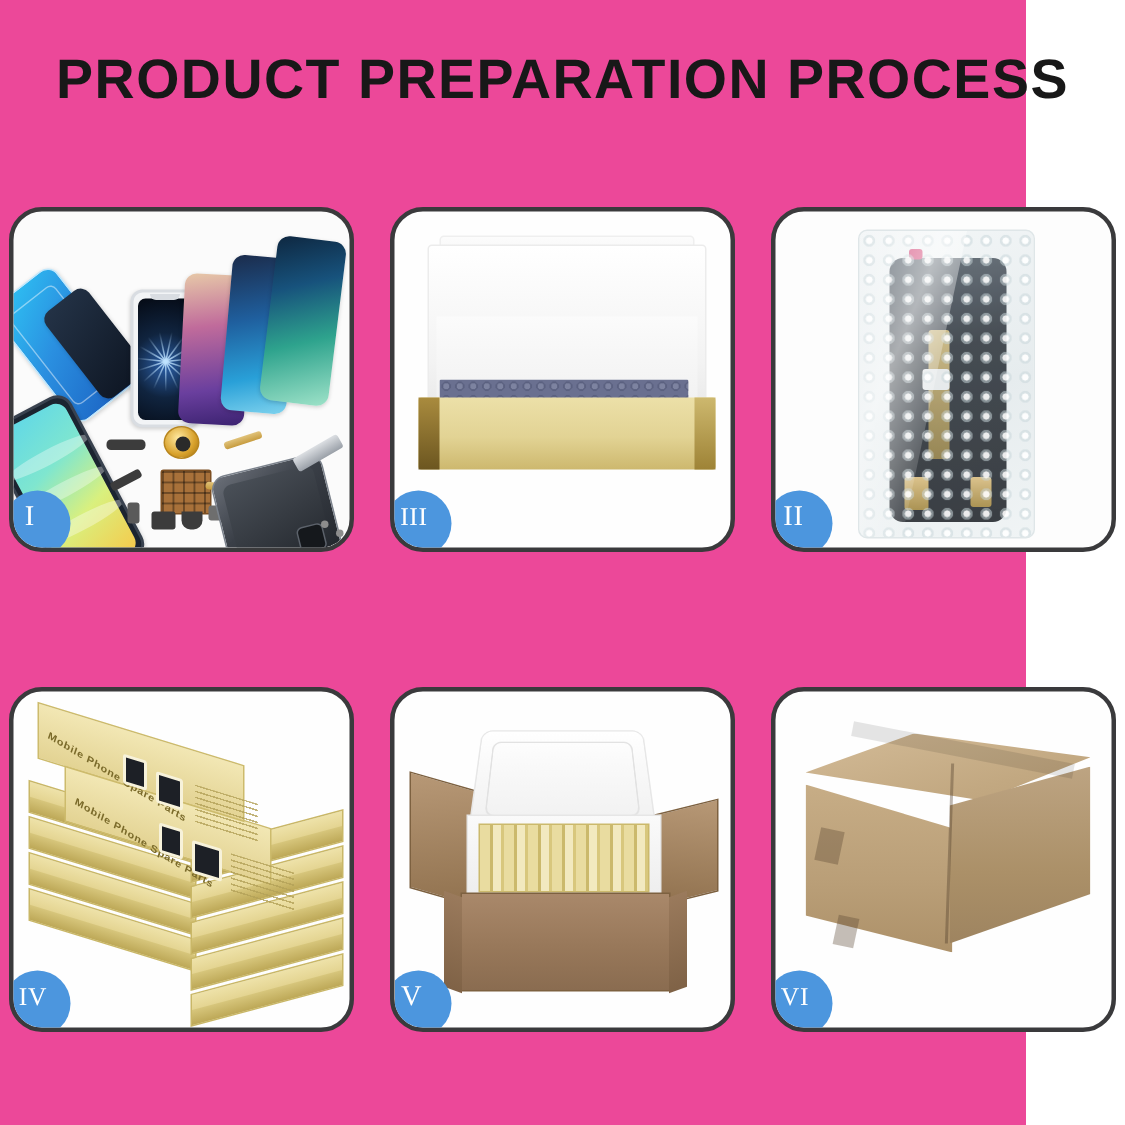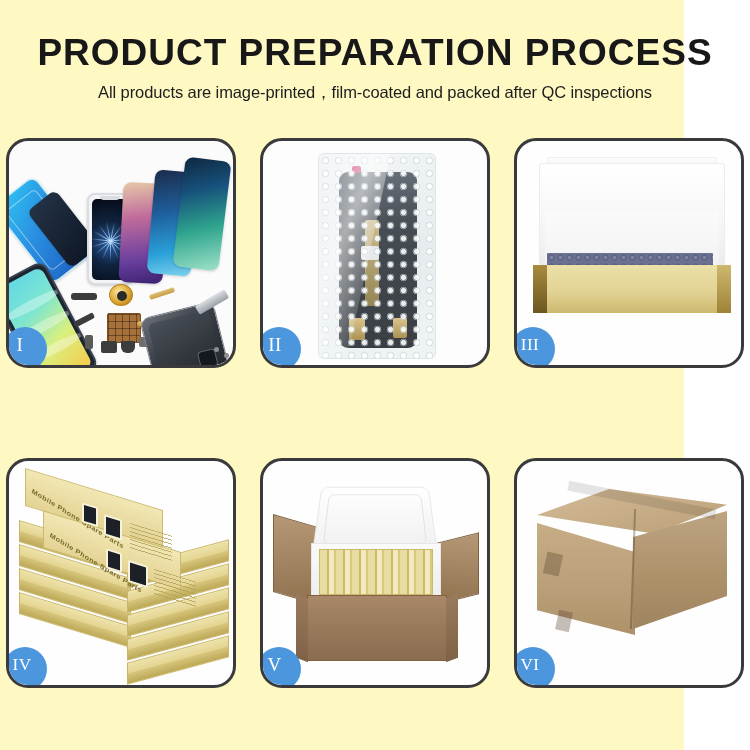--- a/index.html
+++ b/index.html
@@ -2,21 +2,21 @@
 <html><head>
 <meta charset="utf-8">
 <style>
   * { box-sizing: border-box; margin: 0; padding: 0; }
   html, body {
     width: 750px; height: 750px;
     background: #ffffff;
     font-family: "Liberation Sans", sans-serif;
     overflow: hidden;
   }
-  .page { position: relative; width: 684px; height: 750px; background:#fef9c3; }
+  .page { position: relative; width: 684px; height: 750px; background:#ec4899; }
 
   
   .header { width: 750px; padding-top: 34px; text-align: center; }
   .title {
     font-family: "Liberation Sans", sans-serif;
     font-size: 37px;
     font-weight: 700;
     letter-spacing: 1.0px;
     color: #181818;
     line-height: 1.02;
@@ -420,21 +420,20 @@
     background: rgba(70,52,34,.35); transform: rotate(2deg);
   }
 </style>
 </head>
 <body>
 
 <div class="page">
 
   <div class="header">
     <div class="title">PRODUCT PREPARATION PROCESS</div>
-    <div class="subtitle">All products are image-printed，film-coated and packed after QC inspections</div>
   </div>
 
   <div class="grid">
 
     <div class="panel p1">
       <div class="photo">
         <div class="phone ph-back"></div>
         <div class="phone ph-back2"></div>
 
         <div class="phone ph-white">
@@ -488,51 +487,51 @@
           <div class="bp-in"></div>
           <div class="cam"></div>
         </div>
         <div class="tweezer"></div>
         <div class="part" style="right:14px;top:206px;width:5px;height:5px;border-radius:50%;background:#8d8d8d;"></div>
         <div class="part" style="right:4px;top:212px;width:5px;height:5px;border-radius:50%;background:#8d8d8d;"></div>
       </div>
       <div class="badge n1">I</div>
     </div>
 
+    <div class="panel p3">
+      <div class="photo">
+        <div class="lidtop"></div>
+        <div class="lidback"></div>
+        <div class="foam"></div>
+        <div class="fill"></div>
+        <div class="tray">
+          <div class="endL"></div>
+          <div class="endR"></div>
+        </div>
+      </div>
+      <div class="badge n3">III</div>
+    </div>
+
     <div class="panel p2">
       <div class="photo">
         <div class="bag">
           <div class="lcd">
             <div class="flexcab"></div>
             <div class="conn"></div>
             <div class="tab1"></div>
             <div class="tab2"></div>
           </div>
           <div class="pinkdot"></div>
           <div class="bubbles"></div>
           <div class="sheen"></div>
         </div>
       </div>
       <div class="badge n2">II</div>
     </div>
 
-    <div class="panel p3">
-      <div class="photo">
-        <div class="lidtop"></div>
-        <div class="lidback"></div>
-        <div class="foam"></div>
-        <div class="fill"></div>
-        <div class="tray">
-          <div class="endL"></div>
-          <div class="endR"></div>
-        </div>
-      </div>
-      <div class="badge n3">III</div>
-    </div>
-
     <div class="panel p4">
       <div class="photo">
         <div class="stack">
 
           <div class="bx" style="left:4px;top:62px;width:112px;height:22px;transform:skewY(17deg);">
               <div class="side"></div>
             </div>
           <div class="bx" style="left:4px;top:86px;width:112px;height:22px;transform:skewY(17deg);">
               <div class="side"></div>
             </div>

